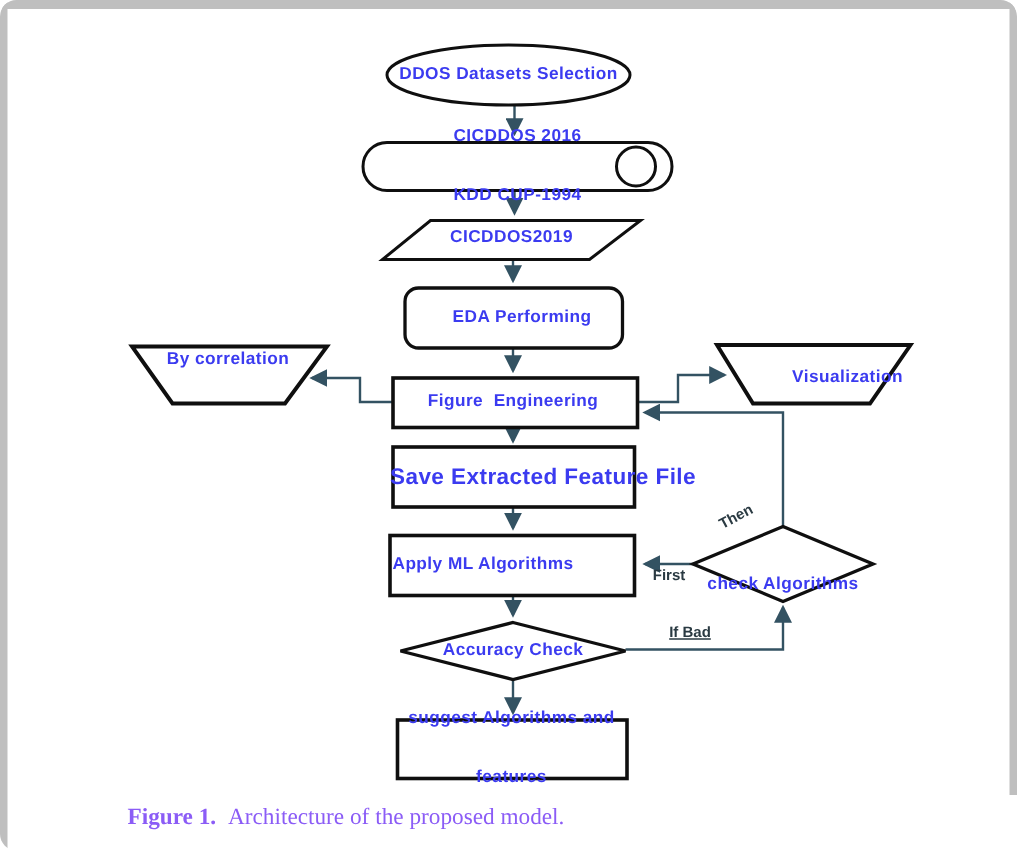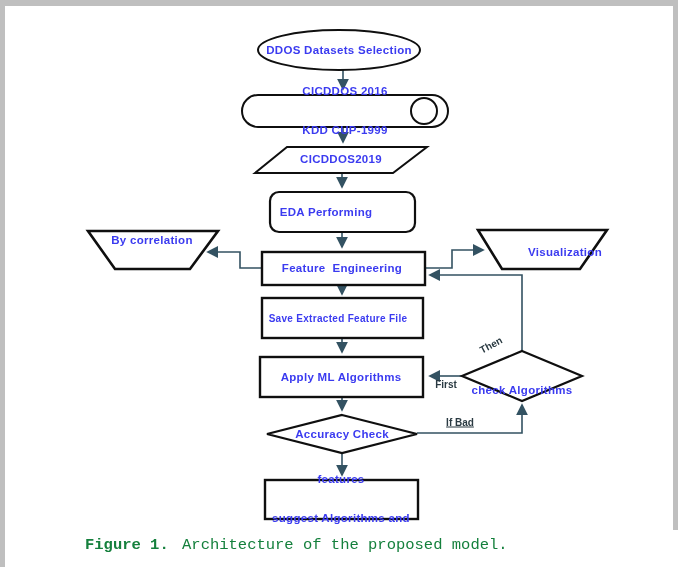--- a/index.html
+++ b/index.html
@@ -2,20 +2,21 @@
 <html><head>
 <meta charset="utf-8">
 <style>
   html,body{margin:0;padding:0;background:#fff;}
   #stage{
     position:relative;
     width:678px;height:567px;
     background:#ffffff;
     font-family:"Liberation Sans",sans-serif;
     overflow:hidden;
+    border-radius:11px;
   }
   .frame{position:absolute;background:#bfbfbf;}
   .frame-top{left:0;top:0;width:678px;height:6px;}
   .frame-left{left:0;top:0;width:5px;height:567px;}
   .frame-right{right:0;top:0;width:5px;height:530px;}
   svg{position:absolute;left:0;top:0;}
   .lbl{
     position:absolute;
     transform:translate(-50%,-50%);
     color:#3b3bf0;
@@ -30,22 +31,22 @@
     position:absolute;
     transform:translate(-50%,-50%);
     color:#2a3a42;
     font-size:10px;
     font-weight:bold;
     white-space:nowrap;
   }
   .edge-lbl.rot{transform:translate(-50%,-50%) rotate(-28deg);}
   #caption{
     position:absolute;left:85px;top:536px;
-    font-family:Liberation Mono, monospace;
-    font-size:15.5px;color:#15803d;
+    font-family:Liberation Serif, serif;
+    font-size:15.5px;color:#8b5cf6;
     white-space:nowrap;
   }
   #caption .cap-label{font-weight:bold;}
   #caption .cap-text{margin-left:4px;}
 </style>
 </head>
 <body>
 
 <div id="stage">
 
@@ -101,36 +102,36 @@
       <polygon points="342,415 417,434 342,453 267,434" stroke-width="2.2"></polygon>
 
       <rect x="265" y="480" width="153" height="39" stroke-width="2.4"></rect>
     </g>
   </svg>
 
   <div class="lbl" style="left:339px;top:50px;">DDOS Datasets Selection</div>
 
   <div class="lbl" style="left:345px;top:111px;">
     <div>CICDDOS 2016</div>
-    <div>KDD CUP-1999</div>
+    <div>KDD CUP-1994</div>
   </div>
 
   <div class="lbl" style="left:341px;top:159px;">CICDDOS2019</div>
-  <div class="lbl" style="left:326px;top:212px;">EDA Performing</div>
-  <div class="lbl" style="left:342px;top:268px;">Feature  Engineering</div>
+  <div class="lbl" style="left:348px;top:212px;">EDA Performing</div>
+  <div class="lbl" style="left:342px;top:268px;">Figure  Engineering</div>
   <div class="lbl" style="left:152px;top:240px;">By correlation</div>
   <div class="lbl" style="left:541px;top:252px;margin-left:24px;">Visualization</div>
-  <div class="lbl" style="left:338px;top:318px;font-size:10px;">Save Extracted Feature File</div>
-  <div class="lbl" style="left:341px;top:377px;">Apply ML Algorithms</div>
+  <div class="lbl" style="left:362px;top:318px;font-size:15px;">Save Extracted Feature File</div>
+  <div class="lbl" style="left:322px;top:377px;">Apply ML Algorithms</div>
   <div class="lbl" style="left:522px;top:376px;margin-top:14px;">check Algorithms</div>
   <div class="lbl" style="left:342px;top:434px;">Accuracy Check</div>
 
   <div class="lbl" style="left:341px;top:499px;">
+    <div>suggest Algorithms and</div>
     <div>features</div>
-    <div>suggest Algorithms and</div>
   </div>
 
   <div class="edge-lbl rot" style="left:491px;top:345px;">Then</div>
   <div class="edge-lbl" style="left:446px;top:384px;">First</div>
   <div class="edge-lbl" style="left:460px;top:422px;text-decoration:underline;">If Bad</div>
 
   <div id="caption">
     <span class="cap-label">Figure 1.</span>
     <span class="cap-text">Architecture of the proposed model.</span>
   </div>

